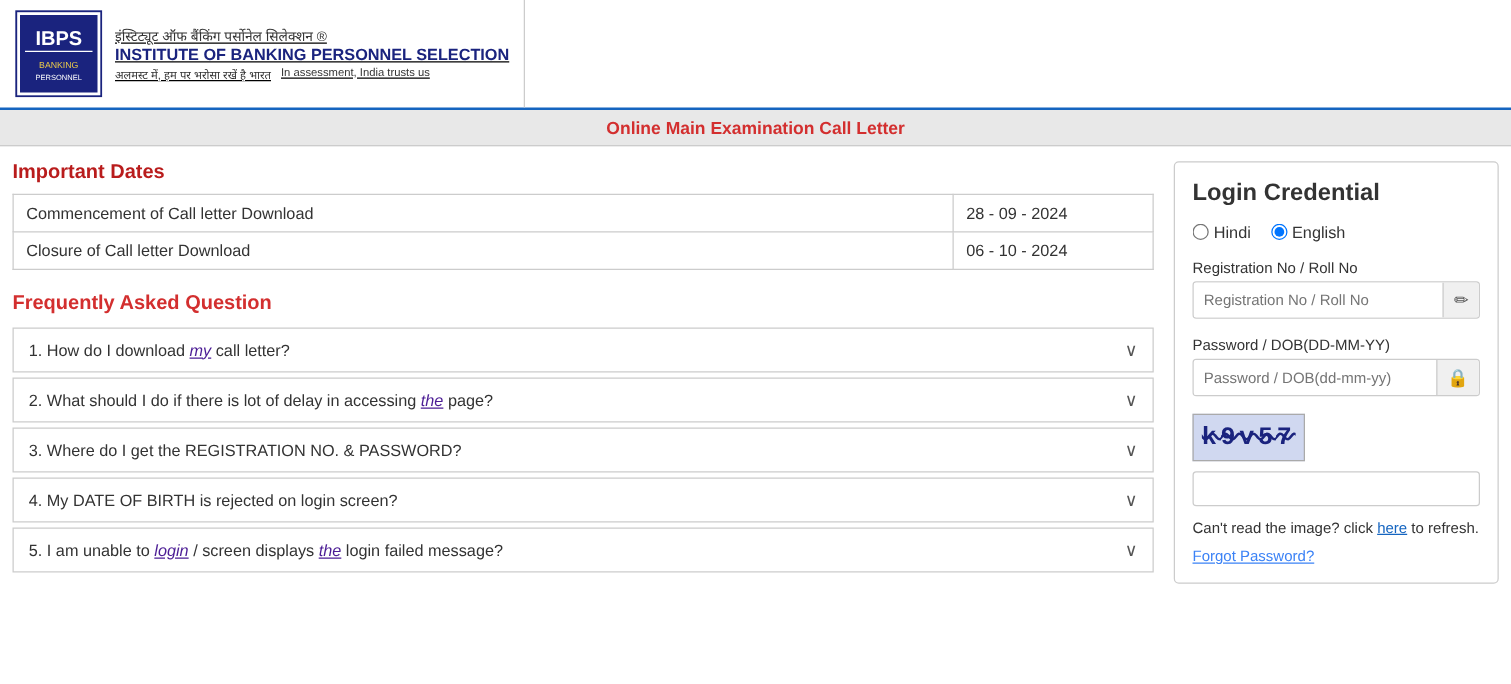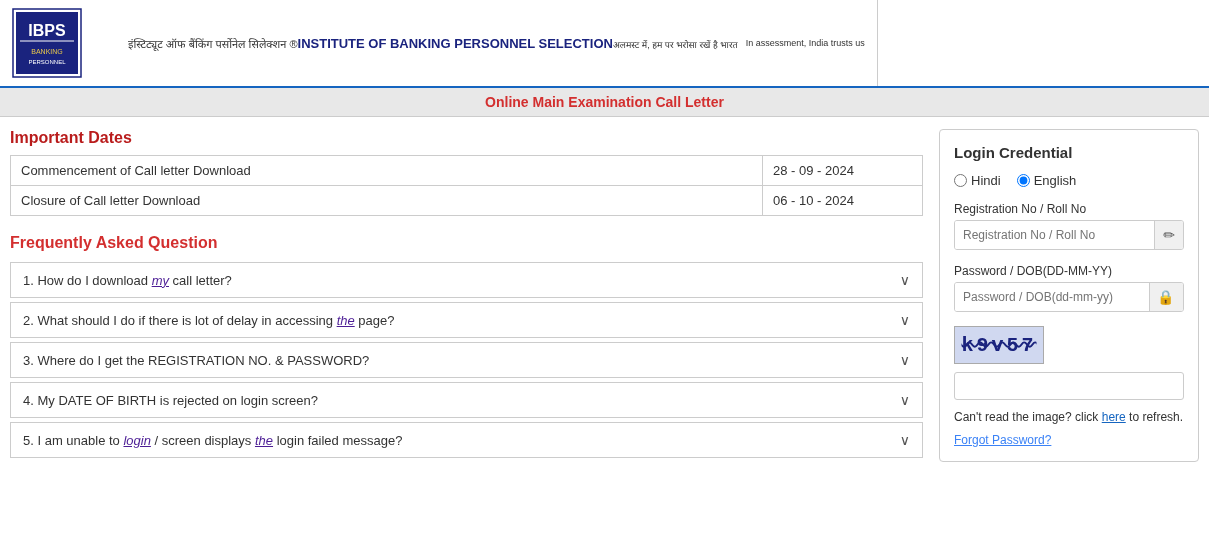--- a/index.html
+++ b/index.html
@@ -4,35 +4,36 @@
   <style>
     * { box-sizing: border-box; margin: 0; padding: 0; }
     body { font-family: Arial, sans-serif; font-size: 13px; background: #fff; }
 
     
     .header {
       display: flex;
       align-items: flex-end;
       background: #fff;
       border-bottom: 2px solid #1565c0;
+      text-decoration: underline;
     }
     .header-logo {
       display: flex;
       align-items: center;
       padding: 8px 12px;
       min-width: 410px;
       border-right: 1px solid #ccc;
     }
     .logo-icon {
       width: 70px;
       height: 70px;
       margin-right: 10px;
       flex-shrink: 0;
     }
-    .logo-text-block { display: flex; flex-direction: row; justify-content: center; margin-left: 36px; }
+    .logo-text-block { display: flex; flex-direction: column; justify-content: center; }
     .logo-hindi { font-size: 11px; color: #333; }
     .logo-title { font-size: 13px; font-weight: bold; color: #1a237e; }
     .logo-subtitle { font-size: 9px; color: #555; font-style: italic; }
     .logo-tagline-row { display: flex; gap: 8px; font-size: 9px; color: #333; margin-top: 2px; }
     .header-title {
       flex: 1;
       background: #1565c0;
       color: #fff;
       text-align: center;
       padding: 12px 20px;
@@ -108,21 +109,21 @@
       margin-bottom: 4px;
       cursor: pointer;
       background: #fff;
     }
     .faq-question { font-size: 13px; color: #333; }
     .faq-question .highlight { color: #4c1d95; text-decoration: underline; font-style: italic; }
     .faq-chevron { color: #555; font-size: 14px; }
 
     
     .login-title {
-      font-size: 15px;
+      font-size: 19px;
       font-weight: bold;
       color: #333;
       margin-bottom: 12px;
     }
     .lang-row {
       display: flex;
       gap: 16px;
       margin-bottom: 14px;
       align-items: center;
     }

